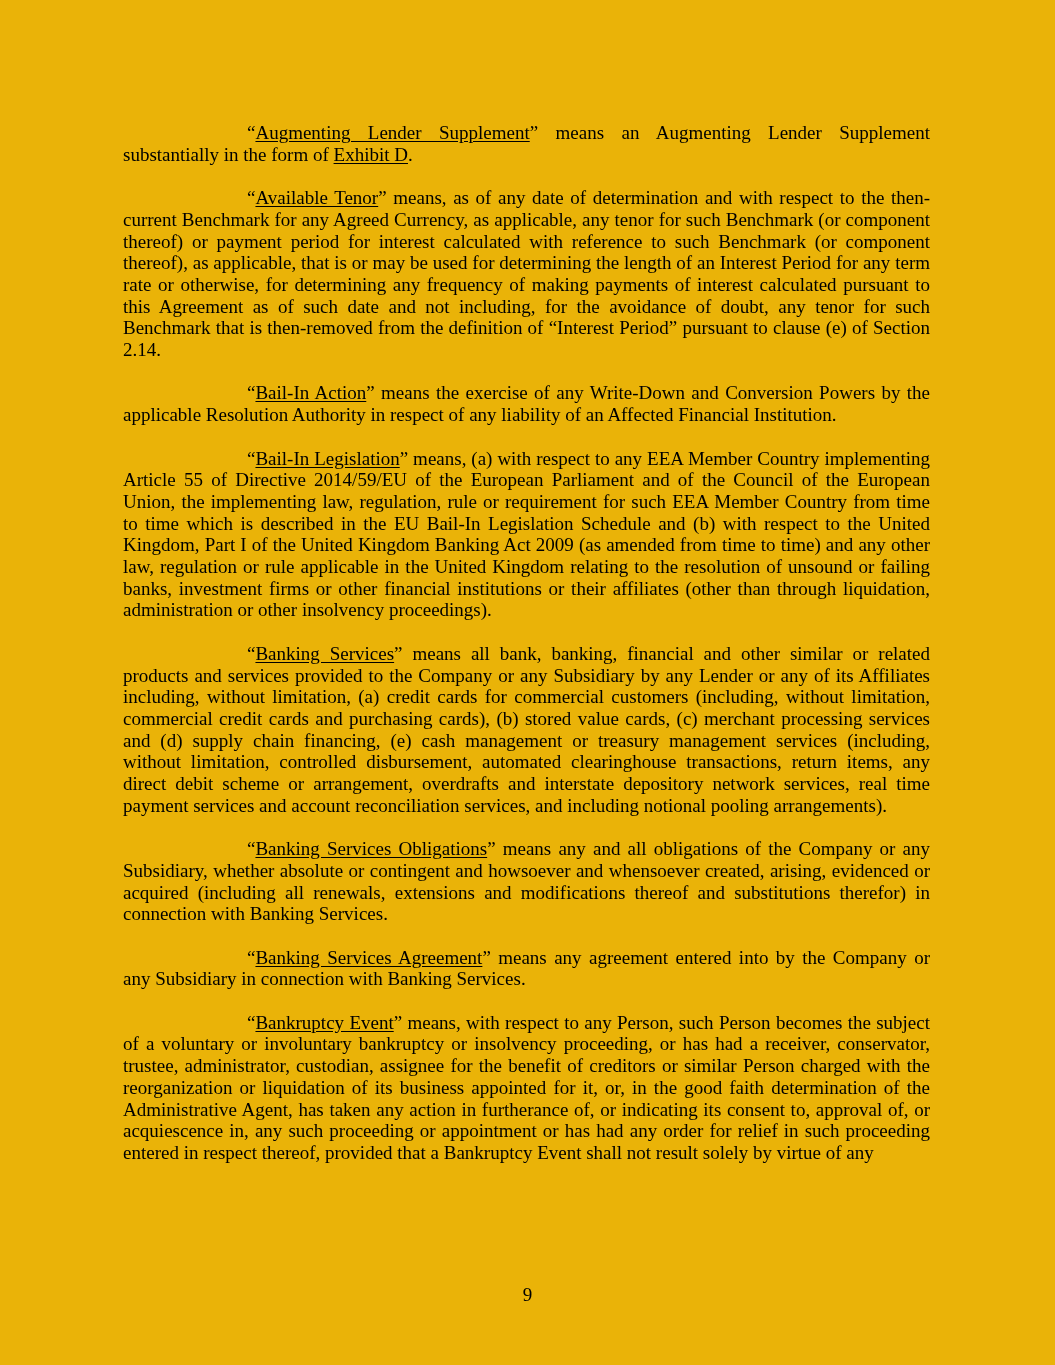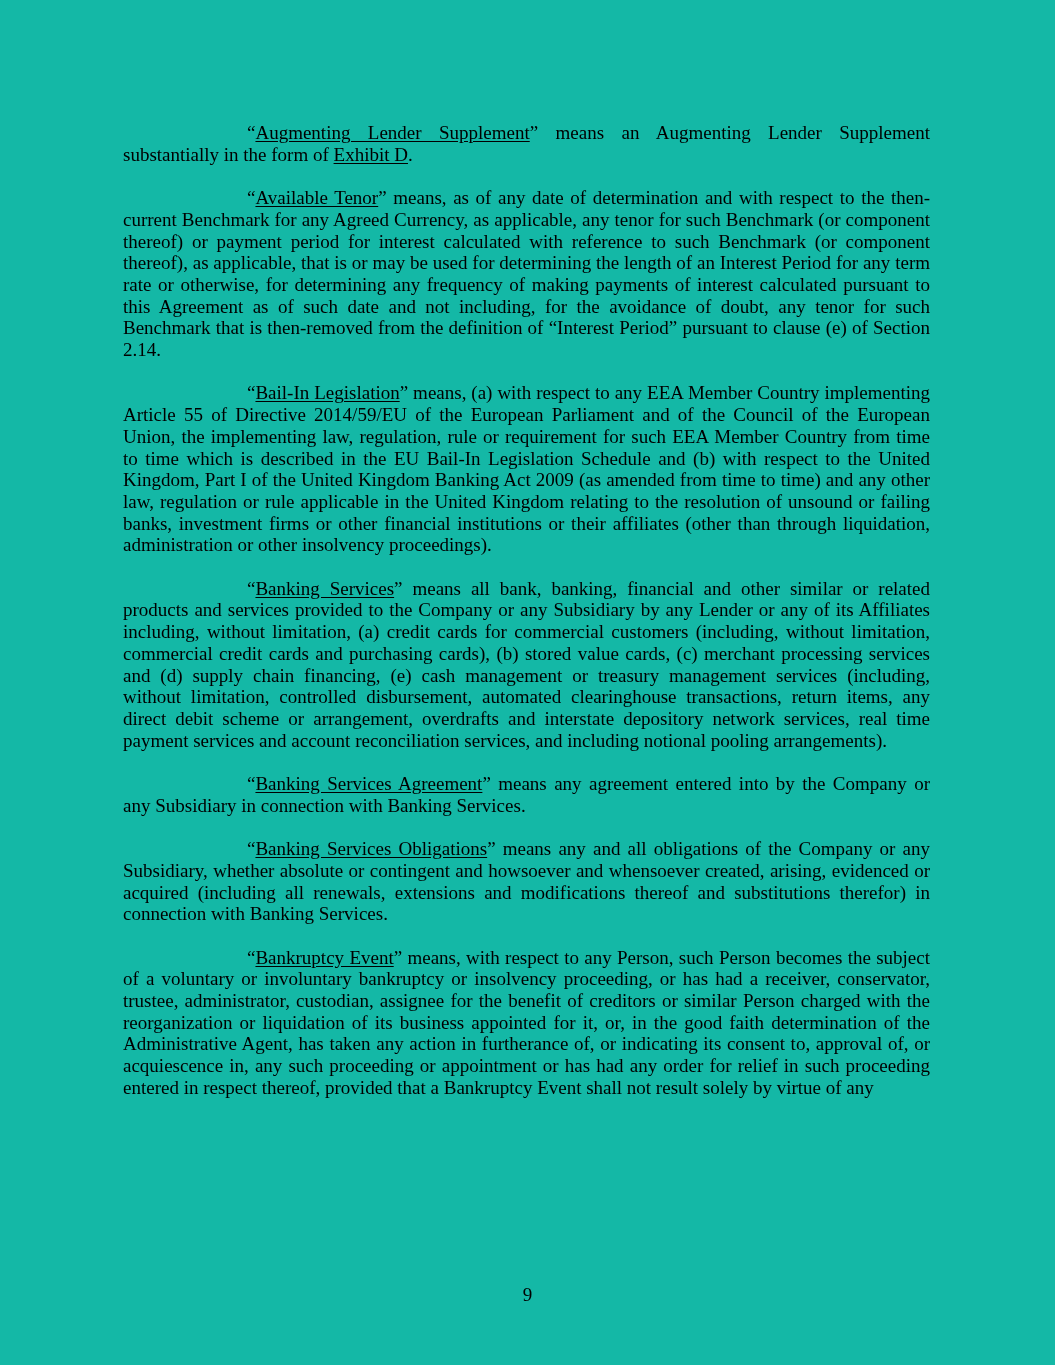--- a/index.html
+++ b/index.html
@@ -10,21 +10,21 @@
   body {
     width: 1055px;
     height: 1365px;
     font-family: "Liberation Serif", serif;
     color: #000000;
   }
   .page {
     position: relative;
     width: 1055px;
     height: 1365px;
-    background: #14b8a6;
+    background: #eab308;
     overflow: hidden;
   }
   .content {
     position: absolute;
     left: 123px;
     top: 122px;
     width: 807px;
     font-size: 19px;
     line-height: 21.7px;
     text-align: justify;
@@ -52,20 +52,21 @@
     line-height: 21.7px;
   }
 </style>
 </head>
 <body>
 
 <div class="page">
   <div class="content" id="doc-body">
       <p class="para"><span>“</span><span class="term">Augmenting Lender Supplement</span><span>” means an Augmenting Lender Supplement substantially in the form of </span><span class="term">Exhibit D</span><span>.</span></p>
       <p class="para"><span>“</span><span class="term">Available Tenor</span><span>” means, as of any date of determination and with respect to the then-current Benchmark for any Agreed Currency, as applicable, any tenor for such Benchmark (or component thereof) or payment period for interest calculated with reference to such Benchmark (or component thereof), as applicable, that is or may be used for determining the length of an Interest Period for any term rate or otherwise, for determining any frequency of making payments of interest calculated pursuant to this Agreement as of such date and not including, for the avoidance of doubt, any tenor for such Benchmark that is then-removed from the definition of “Interest Period” pursuant to clause (e) of Section 2.14.</span></p>
+      <p class="para"><span>“</span><span class="term">Bail-In Action</span><span>” means the exercise of any Write-Down and Conversion Powers by the applicable Resolution Authority in respect of any liability of an Affected Financial Institution.</span></p>
       <p class="para"><span>“</span><span class="term">Bail-In Legislation</span><span>” means, (a) with respect to any EEA Member Country implementing Article 55 of Directive 2014/59/EU of the European Parliament and of the Council of the European Union, the implementing law, regulation, rule or requirement for such EEA Member Country from time to time which is described in the EU Bail-In Legislation Schedule and (b) with respect to the United Kingdom, Part I of the United Kingdom Banking Act 2009 (as amended from time to time) and any other law, regulation or rule applicable in the United Kingdom relating to the resolution of unsound or failing banks, investment firms or other financial institutions or their affiliates (other than through liquidation, administration or other insolvency proceedings).</span></p>
       <p class="para"><span>“</span><span class="term">Banking Services</span><span>” means all bank, banking, financial and other similar or related products and services provided to the Company or any Subsidiary by any Lender or any of its Affiliates including, without limitation, (a) credit cards for commercial customers (including, without limitation, commercial credit cards and purchasing cards), (b) stored value cards, (c) merchant processing services and (d) supply chain financing, (e) cash management or treasury management services (including, without limitation, controlled disbursement, automated clearinghouse transactions, return items, any direct debit scheme or arrangement, overdrafts and interstate depository network services, real time payment services and account reconciliation services, and including notional pooling arrangements).</span></p>
+      <p class="para"><span>“</span><span class="term">Banking Services Obligations</span><span>” means any and all obligations of the Company or any Subsidiary, whether absolute or contingent and howsoever and whensoever created, arising, evidenced or acquired (including all renewals, extensions and modifications thereof and substitutions therefor) in connection with Banking Services.</span></p>
       <p class="para"><span>“</span><span class="term">Banking Services Agreement</span><span>” means any agreement entered into by the Company or any Subsidiary in connection with Banking Services.</span></p>
-      <p class="para"><span>“</span><span class="term">Banking Services Obligations</span><span>” means any and all obligations of the Company or any Subsidiary, whether absolute or contingent and howsoever and whensoever created, arising, evidenced or acquired (including all renewals, extensions and modifications thereof and substitutions therefor) in connection with Banking Services.</span></p>
       <p class="para"><span>“</span><span class="term">Bankruptcy Event</span><span>” means, with respect to any Person, such Person becomes the subject of a voluntary or involuntary bankruptcy or insolvency proceeding, or has had a receiver, conservator, trustee, administrator, custodian, assignee for the benefit of creditors or similar Person charged with the reorganization or liquidation of its business appointed for it, or, in the good faith determination of the Administrative Agent, has taken any action in furtherance of, or indicating its consent to, approval of, or acquiescence in, any such proceeding or appointment or has had any order for relief in such proceeding entered in respect thereof, provided that a Bankruptcy Event shall not result solely by virtue of any</span></p>
     </div>
   <div class="footer">9</div>
 </div>
 
 </body></html>

